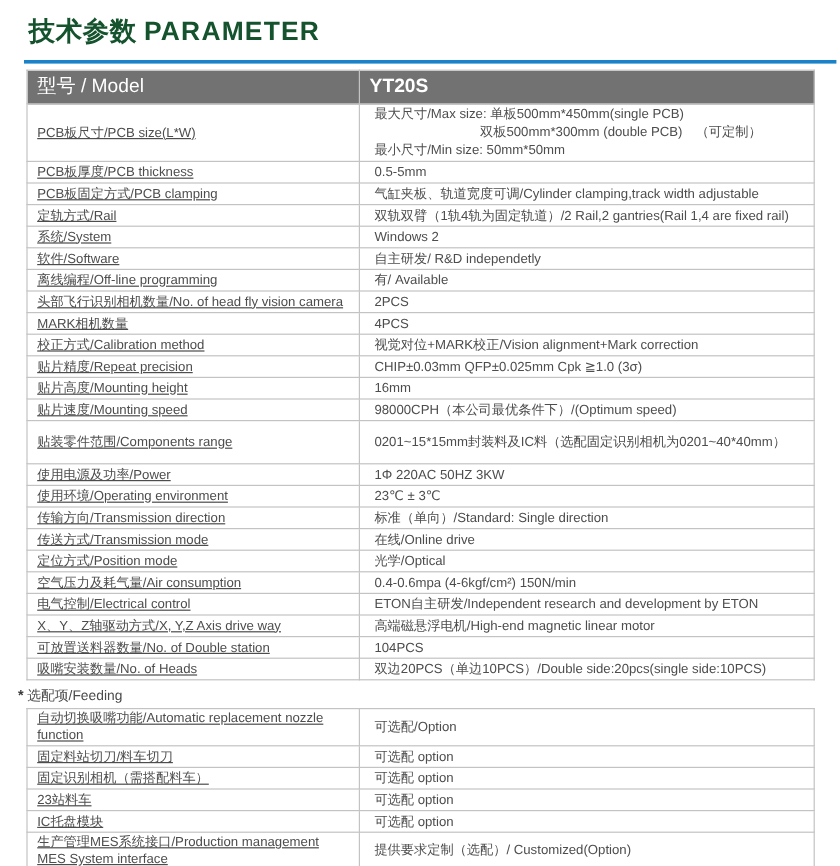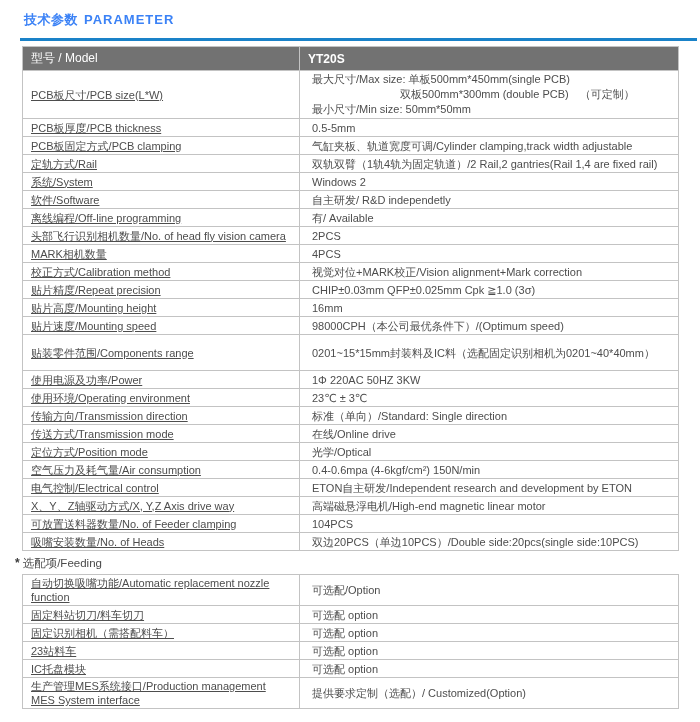--- a/index.html
+++ b/index.html
@@ -5,42 +5,42 @@
   html,body{margin:0;padding:0;background:#ffffff;}
   body{
     width:700px;height:722px;overflow:hidden;
     font-family:"Liberation Sans","DejaVu Sans",sans-serif;
     color:#4a4a4a;
     -webkit-font-smoothing:antialiased;
   }
   .page{padding-top:11px;}
   .page-header{margin-left:24px;}
   .page-title{
-    margin:0;font-size:13px;font-weight:bold;color:#3b82f6;letter-spacing:.5px;
+    margin:0;font-size:22px;font-weight:bold;color:#14532d;letter-spacing:.5px;
   }
   .page-title .title-en{margin-left:6px;letter-spacing:1px;}
   .accent-line{
     height:3px;background:var(--accent,#1a82c8);
     margin:9px 0 0 20px;width:677px;
   }
   .spec-table{
     border-collapse:collapse;table-layout:fixed;
     width:656px;margin-left:22px;margin-top:5px;
     font-size:11px;
   }
   .spec-table col.c-label{width:277px;}
   .spec-table col.c-value{width:379px;}
   .spec-table th,.spec-table td{
     border:1px solid #c3c3c3;
     vertical-align:middle;
   }
   .spec-table thead th{
     background:var(--header-bg,#727272);
     color:#ffffff;text-align:left;
-    font-size:12px;padding:3px 8px;height:16px;
+    font-size:16px;padding:3px 8px;height:16px;
     font-weight:normal;
   }
   .spec-table thead th.model-value{font-weight:bold;}
   .spec-table td{padding:1px 8px;height:15px;line-height:14px;color:#4d4d4d;}
   .spec-table td.value-cell{padding-left:12px;}
   tr.tall td{height:33px;margin-left:36px;}
   tr.xtall td{height:28px;}
   .value-cell .vline{line-height:15px;white-space:nowrap;}
   .value-cell .vline.indent{padding-left:88px;}
   .label-cell{overflow:hidden;text-decoration:underline;}
@@ -159,21 +159,21 @@
         </tr>
         <tr>
           <td class="label-cell">电气控制/Electrical control</td>
           <td class="value-cell">ETON自主研发/Independent research and development by ETON</td>
         </tr>
         <tr>
           <td class="label-cell">X、Y、Z轴驱动方式/X, Y,Z Axis drive way</td>
           <td class="value-cell">高端磁悬浮电机/High-end magnetic linear motor</td>
         </tr>
         <tr>
-          <td class="label-cell">可放置送料器数量/No. of Feeder clamping</td>
+          <td class="label-cell">可放置送料器数量/No. of Double station</td>
           <td class="value-cell">104PCS</td>
         </tr>
         <tr>
           <td class="label-cell">吸嘴安装数量/No. of Heads</td>
           <td class="value-cell">双边20PCS（单边10PCS）/Double side:20pcs(single side:10PCS)</td>
         </tr>
       </tbody>
   </table>
 
   <div class="optional-heading">

